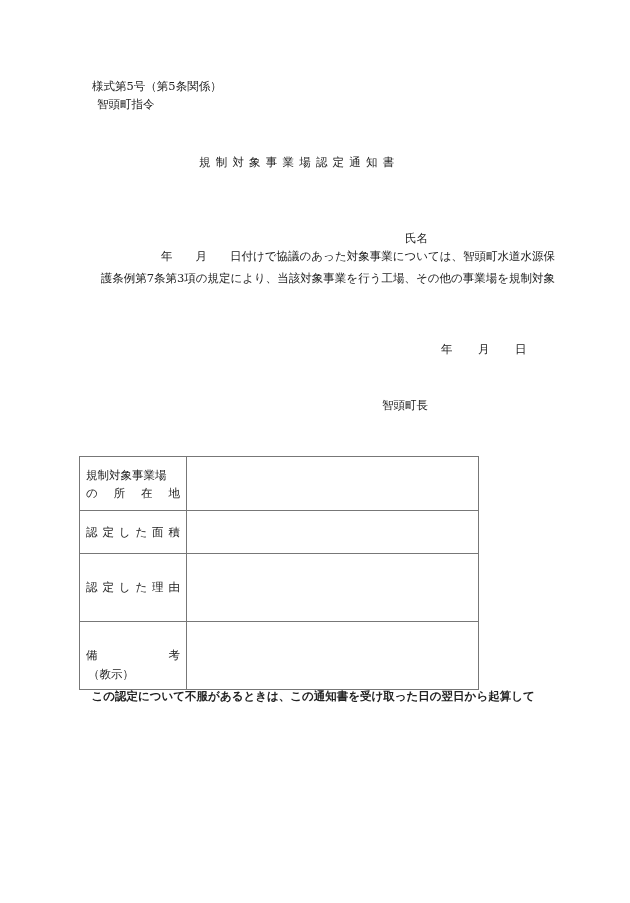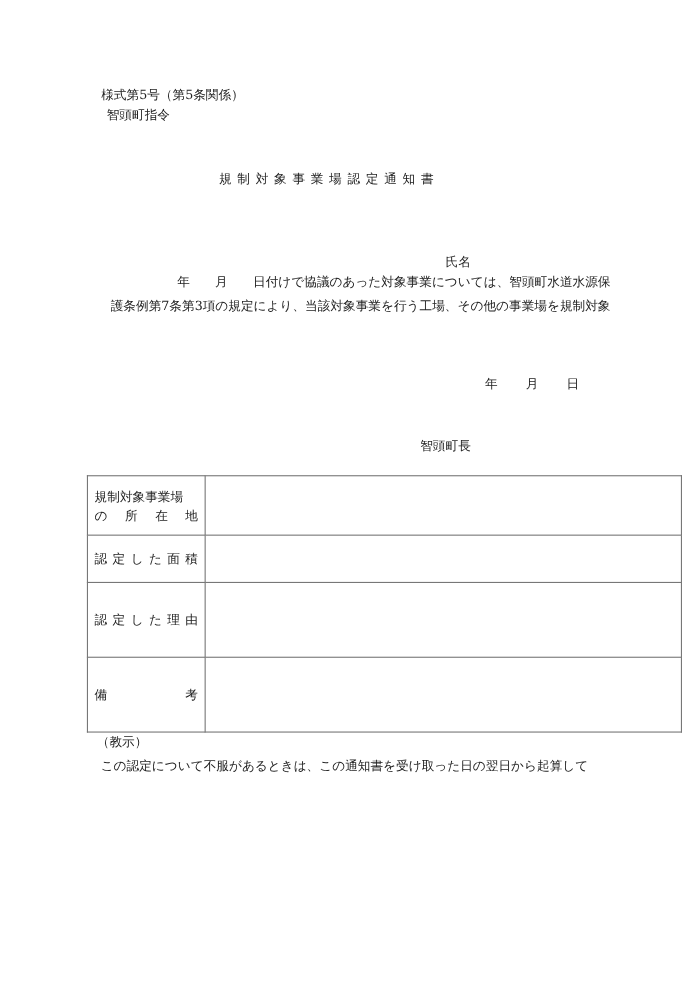--- a/index.html
+++ b/index.html
@@ -13,30 +13,30 @@
     #issuer { left: 97px; top: 97px; }
     #doc-title { left: 199px; top: 155px; letter-spacing: 5.2px; }
     #name-label { left: 405px; top: 211px; margin-top: 20px; }
     #body-text { left: 80px; top: 245px; width: 475px; line-height: 22px; white-space: normal; }
     #body-text .ln { display: block; white-space: nowrap; text-align: right; }
     #date-line { left: 441px; top: 342px; }
     #date-line span { display: inline-block; }
     #mayor { left: 382px; top: 398px; }
 
     table#info-table {
-      position: absolute; left: 79px; top: 432px; width: 541px;
+      position: absolute; left: 79px; top: 456px; width: 400px;
       border-collapse: collapse; table-layout: fixed; padding-left: 20px;
     }
     #info-table td { border: 1px solid #777; padding: 0; vertical-align: middle; }
     #info-table td.label { width: 94px; padding: 0 6px; font-size: 11.5px; }
     .spread { display: flex; justify-content: space-between; }
     .lbl-lines { line-height: 18px; }
 
     #note-head { left: 88px; top: 667px; text-align: right; }
-    #note-body { left: 80px; top: 686px; line-height: 21px; }
+    #note-body { left: 80px; top: 686px; line-height: 21px; font-weight: bold; }
     #note-body .ln { display: block; }
   </style>
 </head>
 <body>
 
 <div class="abs" id="form-label">様式第5号（第5条関係）</div>
 <div class="abs" id="issuer">智頭町指令</div>
 
 <div class="abs" id="doc-title">規制対象事業場認定通知書</div>
 

